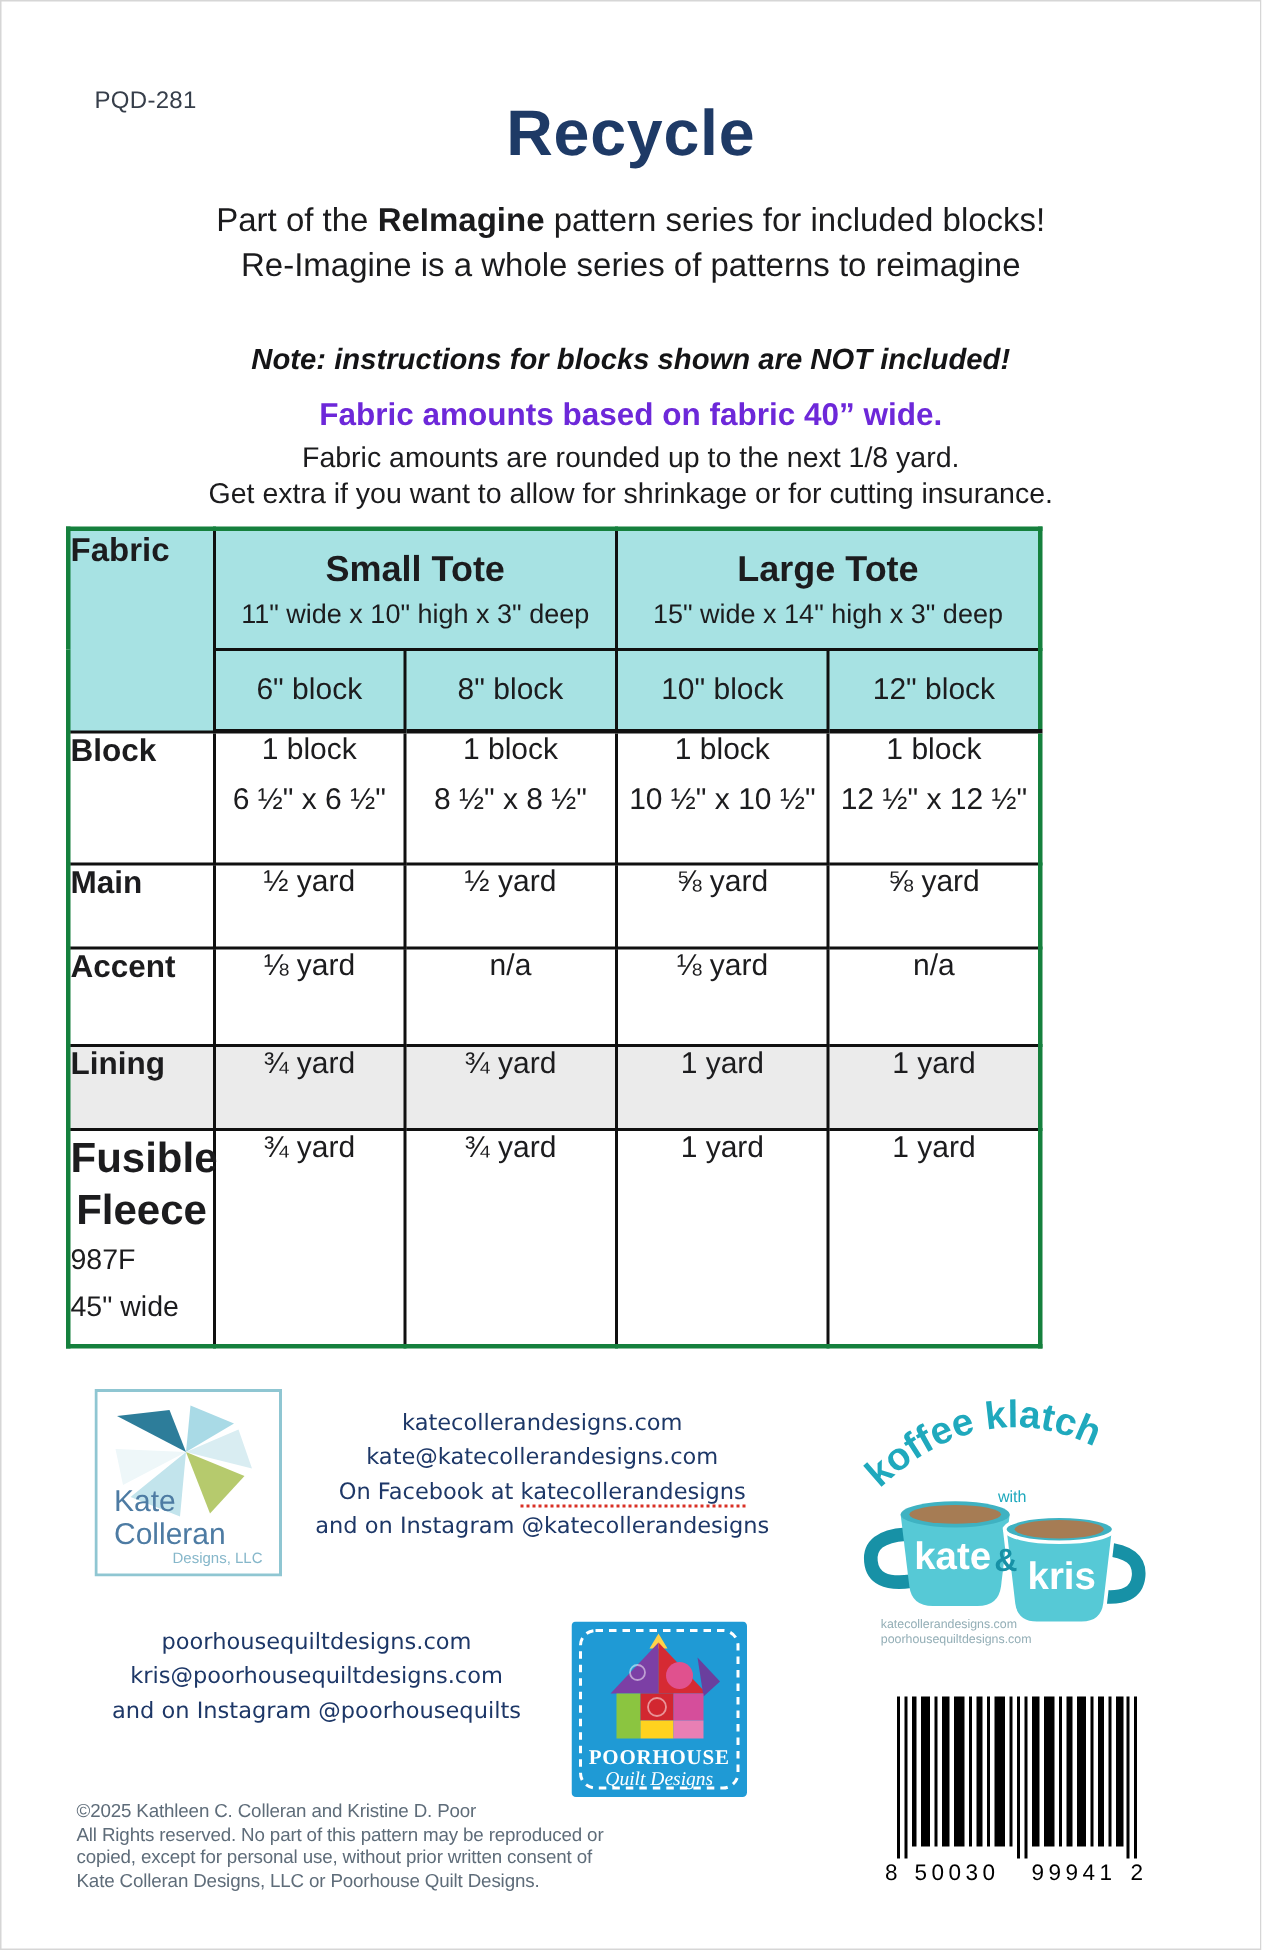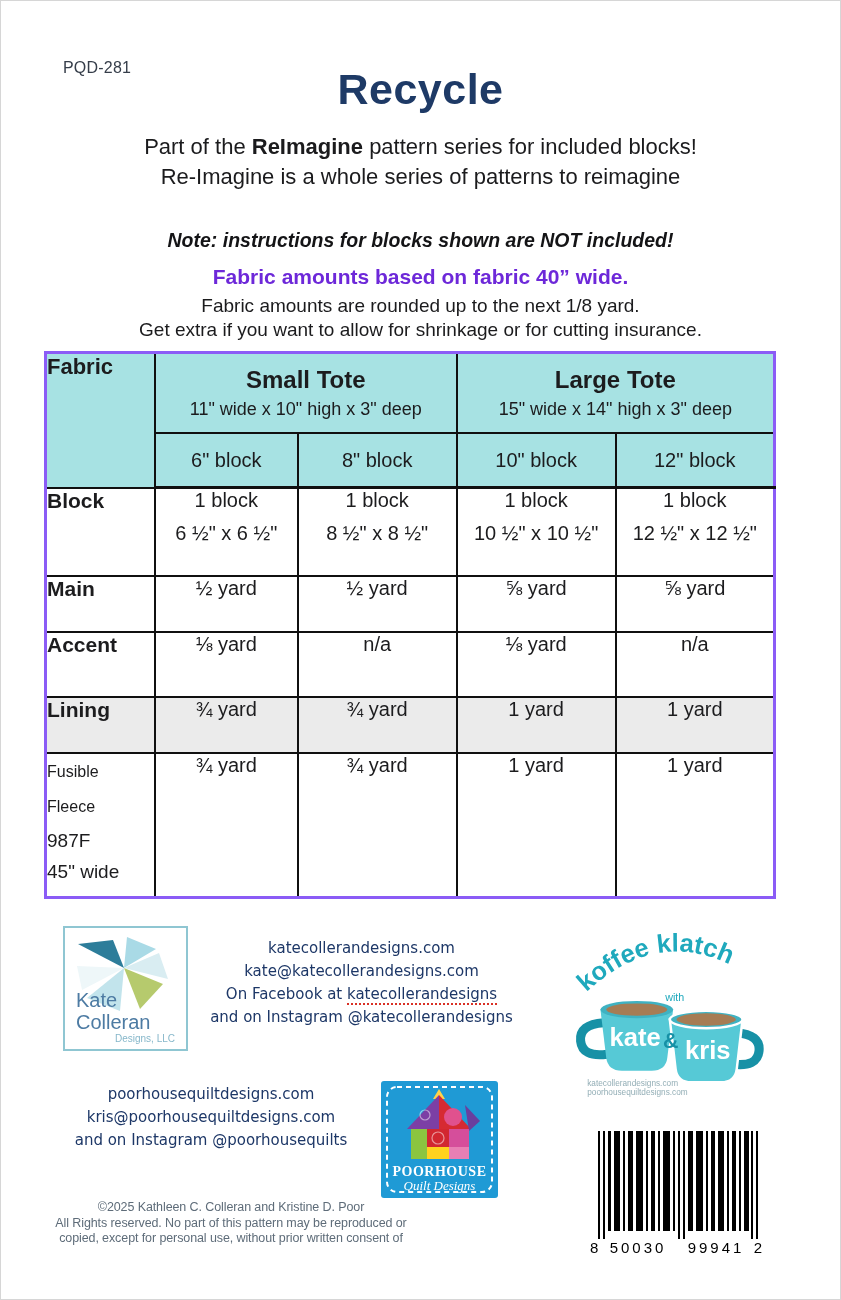--- a/index.html
+++ b/index.html
@@ -11,48 +11,48 @@
   .abs{position:absolute;}
   .center{left:0;right:0;text-align:center;}
   .sku{left:62px;top:58px;font-size:16px;letter-spacing:.2px;color:#363e4a;}
   .title{top:64px;font-size:43px;font-weight:bold;color:#1e3a66;letter-spacing:.5px;}
   .intro{top:131px;font-size:22px;line-height:30px;color:#1b1b1d;}
   .note{top:228px;font-size:19.5px;font-weight:bold;font-style:italic;color:#141416;text-align:center;}
   .fab-head{top:264px;font-size:21px;font-weight:bold;color:#6d28d9;}
   .fab-sub{top:293px;font-size:19px;line-height:23.5px;color:#1b1b1d;}
 
   table.fabric{
-    position:absolute;left:43px;top:350px;width:732px;
+    position:absolute;left:43px;top:350px;width:651px;
     border-collapse:collapse;table-layout:fixed;
-    border:3px solid #8b5cf6;
+    border:3px solid #15803d;
   }
   table.fabric td{border:2px solid #101010;padding:0;vertical-align:top;}
   .teal{background:#a7e2e3;}
   .gray{background:#ebebeb;}
   td.corner{vertical-align:bottom;padding:0 0 12px 12px;font-weight:bold;font-size:22px;}
   td.tote{text-align:center;height:78px;border-bottom-width:2px;}
   .tote-name{font-size:24px;font-weight:bold;padding-top:12px;}
   .tote-dims{font-size:18px;padding-top:5px;}
   tr.colrow td{height:52px;text-align:center;font-size:20px;vertical-align:middle;border-bottom-width:3px;}
   td.rlabel{font-weight:bold;font-size:21px;padding:12px 0 0 12px;}
   td.val{text-align:center;font-size:20px;padding-top:13px;}
   tr.r-block td{height:86px;}
   tr.r-main td{height:54px;}
   tr.r-accent td{height:63px;}
   tr.r-lining td{height:54px;}
   tr.r-fleece td{height:142px;}
   .cell-l2{margin-top:10px;}
-  .fl-bold{font-weight:normal;font-size:16px;line-height:35px;}
+  .fl-bold{font-weight:bold;font-size:28px;line-height:35px;text-align:center;}
   .fl-sub{font-weight:normal;font-size:19px;line-height:28px;margin-top:3px;}
 
   .contact{font-family:"DejaVu Sans","Liberation Sans",sans-serif;font-size:15px;line-height:23px;color:#1d3767;text-align:center;}
   .kate-contact{left:183px;top:936px;width:355px;}
   .ph-contact{left:36px;top:1082px;width:348px;}
   .squiggle{border-bottom:2px dotted #d93025;padding-bottom:0px;}
-  .copyright{left:50px;top:1199px;width:360px;font-size:12.5px;line-height:15.5px;color:#5e6c79;text-align:center;letter-spacing:-0.1px;}
+  .copyright{left:50px;top:1199px;width:360px;font-size:12.5px;line-height:15.5px;color:#5e6c79;text-align:left;letter-spacing:-0.1px;}
   svg text{font-family:"Liberation Sans",sans-serif;}
   svg .serif{font-family:"Liberation Serif",serif;}
 </style>
 </head>
 <body>
 
 <div class="page">
 
   <div class="abs sku">PQD-281</div>
   <div class="abs center title">Recycle</div>
@@ -224,20 +224,21 @@
       <circle cx="44" cy="34" r="5" fill="none" stroke="#ffffff" stroke-width="1.2" opacity="0.5"></circle>
     </g>
     <text x="58.5" y="95" class="serif" font-size="14" font-weight="bold" fill="#ffffff" text-anchor="middle" letter-spacing="0.5">POORHOUSE</text>
     <text x="58.5" y="109" class="serif" font-size="13" font-style="italic" fill="#ffffff" text-anchor="middle">Quilt Designs</text>
   </svg>
 
   <div class="abs copyright">
     <div>©2025 Kathleen C. Colleran and Kristine D. Poor</div>
     <div>All Rights reserved. No part of this pattern may be reproduced or</div>
     <div>copied, except for personal use,  without prior written consent of</div>
+    <div>Kate Colleran Designs, LLC or Poorhouse Quilt Designs.</div>
   </div>
 
   <svg class="abs" style="left:585px;top:1128px;" width="178" height="130" viewBox="0 0 178 130">
     <g id="barcode-bars" transform="translate(12,0)" fill="#000000">
         <rect x="0" y="2" width="2" height="108"></rect>
         <rect x="5" y="2" width="2" height="108"></rect>
         <rect x="10" y="2" width="3" height="100"></rect>
         <rect x="16" y="2" width="6" height="100"></rect>
         <rect x="25" y="2" width="2" height="100"></rect>
         <rect x="30" y="2" width="5" height="100"></rect>

